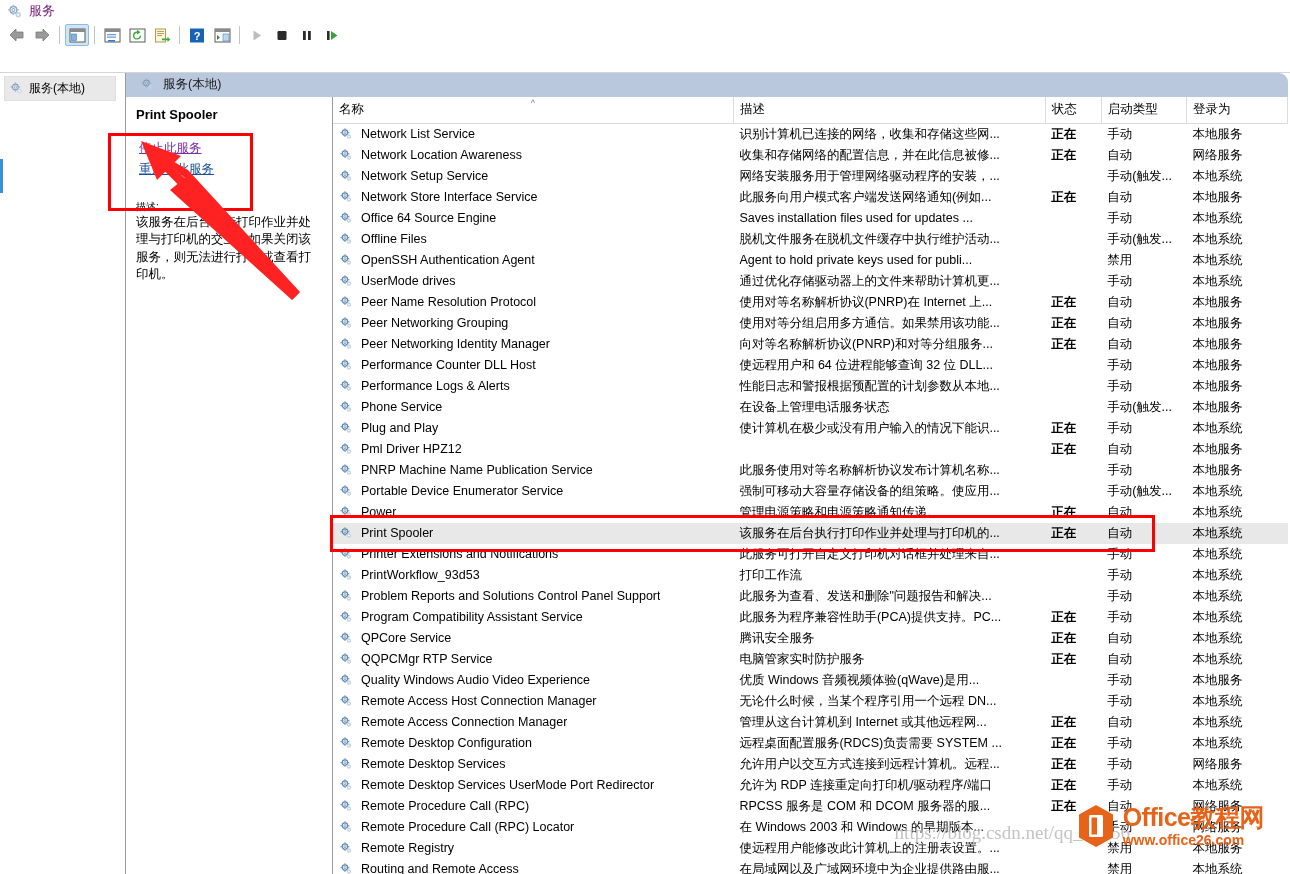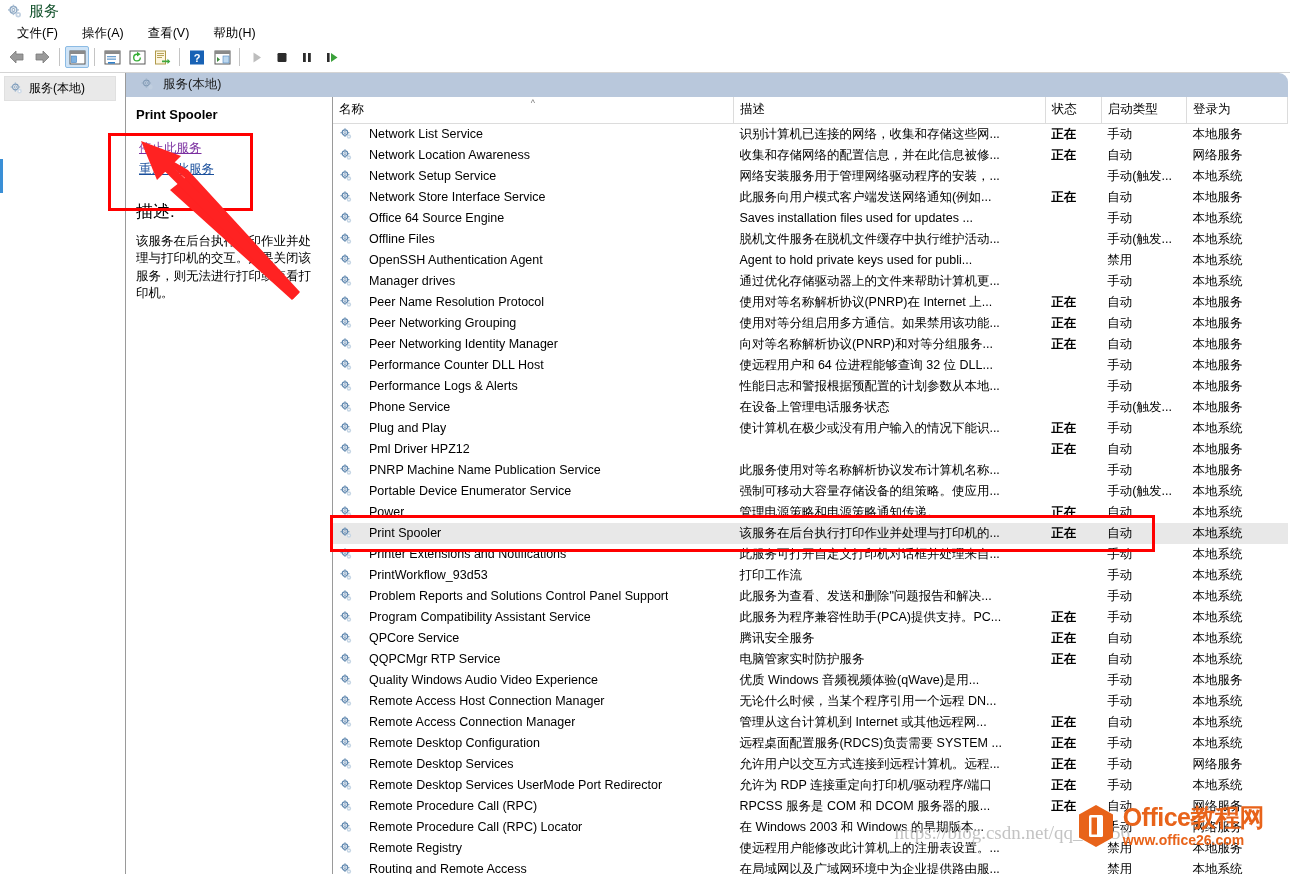--- a/index.html
+++ b/index.html
@@ -13,21 +13,21 @@
     color: #000;
   }
   #app { position: relative; width: 1290px; height: 874px; background: #fff; }
 
   
   .titlebar {
     height: 22px; display: flex; align-items: center;
     padding-left: 6px; background: #ffffff;
   }
   .titlebar .tb-icon { width: 17px; height: 17px; margin-right: 6px; flex: 0 0 auto; }
-  .titlebar .tb-text { font-size: 15px; color: #14532d; }
+  .titlebar .tb-text { font-size: 13px; color: #701a75; }
 
   
   .menubar {
     height: 22px; display: flex; align-items: center;
     padding-left: 5px; background: #ffffff;
   }
   .menu-item {
     padding: 2px 12px; font-size: 12.5px; color: #000; cursor: default; white-space: nowrap;
   }
 
@@ -77,21 +77,21 @@
   
   .details-pane {
     width: 207px; flex: 0 0 207px; background: #fff;
     border-right: 1px solid #9a9a9a; padding: 10px 10px 0 10px; position: relative;
   }
   .details-title { font-weight: bold; font-size: 13px; margin-bottom: 18px; }
   .details-links { margin-bottom: 22px; padding-left: 3px; }
   .svc-link { display: block; font-size: 12.5px; text-decoration: underline; margin-bottom: 4px; cursor: pointer; }
   .svc-link.visited { color: #7b2fa0; }
   .svc-link.normal { color: #1a4f9c; }
-  .details-desc-label { font-size: 17px; margin-bottom: 10px; }
+  .details-desc-label { font-size: 10px; margin-bottom: 0; }
   .details-desc-body { font-size: 12.5px; line-height: 17.5px; }
 
   
   .list-pane { flex: 1 1 auto; background: #fff; position: relative; overflow: hidden; }
 
   table.svc-table { border-collapse: collapse; width: 955px; table-layout: fixed; }
   table.svc-table th {
     font-weight: normal; font-size: 12.5px; text-align: left;
     padding: 4px 6px 5px 6px; background: #ffffff;
     border-right: 1px solid #dcdcdc; border-bottom: 1px solid #dcdcdc;
@@ -104,21 +104,21 @@
     font-size: 12.5px; padding: 2px 6px; height: 21px; vertical-align: middle;
     white-space: nowrap; overflow: hidden;
   }
   tr.row { height: 21px; }
   tr.row.selected td { background: #e8e8e8; }
   td.c-name { width: 357px; }
   td.c-desc { width: 278px; }
   td.c-status { width: 50px; font-weight: bold; }
   td.c-start { width: 76px; }
   td.c-logon { width: 90px; }
-  .name-cell { display: flex; align-items: center; gap: 16px; }
+  .name-cell { display: flex; align-items: center; gap: 8px; }
   .name-cell .svc-ico { width: 14px; height: 14px; flex: 0 0 auto; }
   .name-cell span.lbl { overflow: hidden; text-overflow: ellipsis; white-space: nowrap; }
 
   
   .anno-rect-left {
     position: absolute; left: 108px; top: 133px; width: 145px; height: 78px;
     border: 3px solid #f00; pointer-events: none; z-index: 40;
   }
   .anno-rect-row {
     position: absolute; left: 330px; top: 515px; width: 825px; height: 37px;
@@ -158,26 +158,20 @@
         <rect x="10.1" y="5.8" width="2" height="1.4"></rect>
       </g>
       <g fill="#c3d2e2">
         <circle cx="11.5" cy="11" r="2.6"></circle>
       </g>
       <circle cx="11.5" cy="11" r="1" fill="#fff"></circle>
     </svg>
     <span class="tb-text">服务</span>
   </div>
 
-  <div class="menubar">
-    <div class="menu-item">文件(F)</div>
-    <div class="menu-item">操作(A)</div>
-    <div class="menu-item">查看(V)</div>
-    <div class="menu-item">帮助(H)</div>
-  </div>
 
   <div class="toolbar">
     <div class="tb-btn">
       <svg width="18" height="16" viewBox="0 0 18 16">
         <path d="M8 2 L2 8 L8 14 L8 11 L15 11 L15 5 L8 5 Z" fill="#9a9a9a" stroke="#7a7a7a" stroke-width="0.8"></path>
       </svg>
     </div>
     <div class="tb-btn">
       <svg width="18" height="16" viewBox="0 0 18 16">
         <path d="M10 2 L16 8 L10 14 L10 11 L3 11 L3 5 L10 5 Z" fill="#9a9a9a" stroke="#7a7a7a" stroke-width="0.8"></path>
@@ -502,21 +496,21 @@
       <circle cx="6.8" cy="6.4" r="1.2" fill="#ffffff" stroke="#5b84ad" stroke-width=".8"></circle>
       <g fill="#7f9fbd">
         <rect x="6.1" y="1.5" width="1.5" height="2"></rect>
         <rect x="6.1" y="9.3" width="1.5" height="2"></rect>
         <rect x="1.7" y="5.7" width="2" height="1.5"></rect>
         <rect x="9.9" y="5.7" width="2" height="1.5"></rect>
       </g>
       <circle cx="11.3" cy="10.9" r="2.5" fill="#c5d5e4"></circle>
       <circle cx="11.3" cy="10.9" r="0.9" fill="#fff"></circle>
     </svg>
-                      <span class="lbl">Manager drives</span>
+                      <span class="lbl">UserMode drives</span>
                     </div>
                   </td>
                   <td class="c-desc">通过优化存储驱动器上的文件来帮助计算机更...</td>
                   <td class="c-status"></td>
                   <td class="c-start">手动</td>
                   <td class="c-logon">本地系统</td>
                 </tr>
                 <tr class="row">
                   <td class="c-name">
                     <div class="name-cell">

